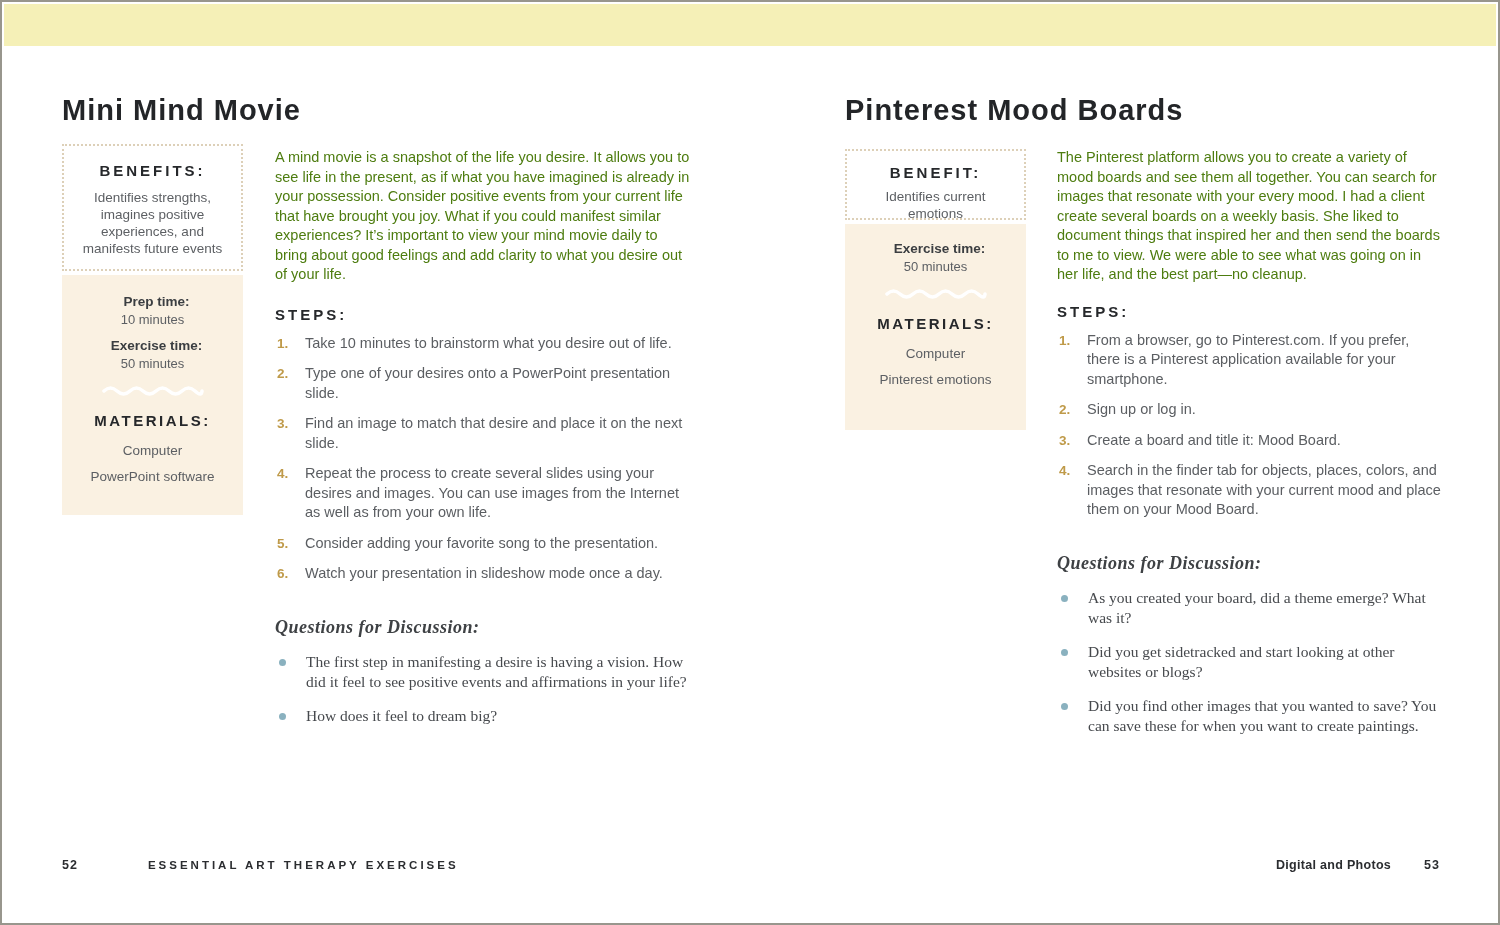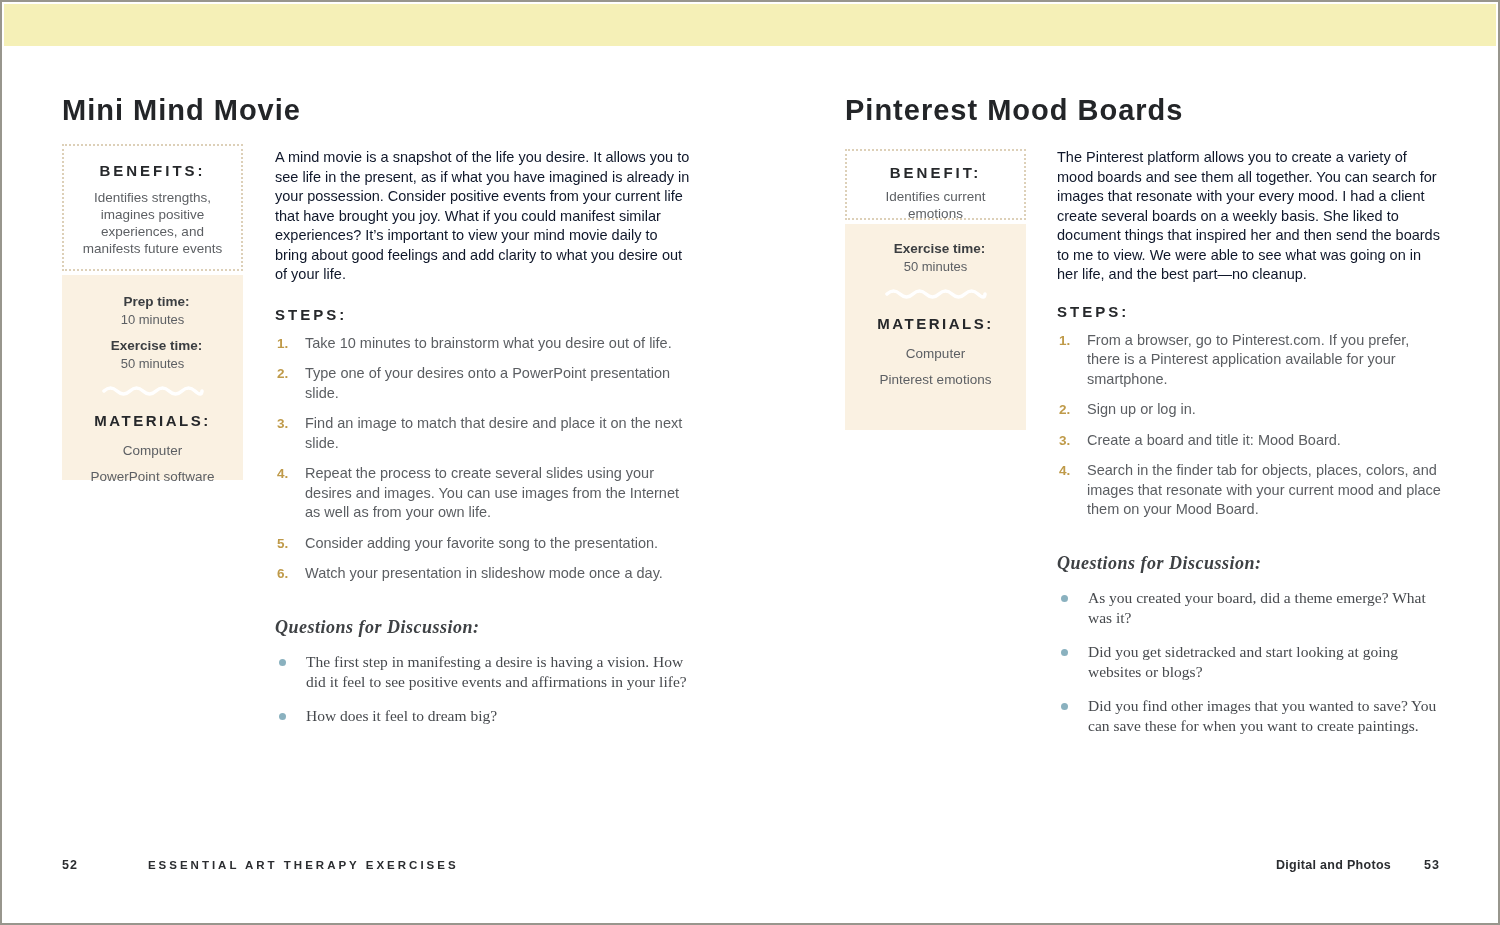--- a/index.html
+++ b/index.html
@@ -29,36 +29,36 @@
   .benefits-heading {
     font-size:15px; font-weight:700; letter-spacing:3px; color:#26282b; margin-bottom:10px;
   }
   .rp-benefits .benefits-heading { margin-bottom:7px; }
   .benefits-text { font-size:13.5px; line-height:17px; color:#5c5f63; }
 
   
   .info-box {
     position:absolute; background:#faf1e2; text-align:center; padding-top:19px;
   }
-  .lp-info { left:60px; top:273px; width:181px; height:205px; }
+  .lp-info { left:60px; top:273px; width:181px; height:240px; }
   .rp-info { left:843px; top:222px; width:181px; height:206px; padding-top:17px; }
   .time-label { font-size:13.5px; font-weight:700; color:#3b3e41;padding-left:8px; }
   .time-value { font-size:13px; color:#5c5f63; margin-top:3px; margin-bottom:11px; }
   .wave-wrap { margin:2px 0 6px; }
   .materials-heading {
     font-size:15px; font-weight:700; letter-spacing:2.5px; color:#26282b;
     margin-top:12px; margin-bottom:14px;
   }
   .material-item { font-size:13.5px; color:#5c5f63; margin-bottom:11px; }
 
   
   .main-col { position:absolute; top:146px; }
   .lp-main { left:273px; width:415px; }
   .rp-main { left:1055px; width:388px; }
-  .intro { font-size:14.5px; line-height:19.5px; color:#0f172a; }
+  .intro { font-size:14.5px; line-height:19.5px; color:#4d7c0f; }
   .steps-heading {
     font-size:15px; font-weight:700; letter-spacing:3px; color:#26282b;
     margin-top:21px; margin-bottom:11px;
   }
   .rp-main .steps-heading { margin-top:18px; }
   ol.steps { list-style:none; counter-reset:step; }
   ol.steps li {
     counter-increment:step; position:relative; padding-left:30px;
     font-size:14.5px; line-height:19.5px; color:#5b5e62; margin-bottom:11px;
   }
@@ -161,21 +161,21 @@
     <div class="steps-heading">STEPS:</div>
     <ol class="steps">
       <li>From a browser, go to Pinterest.com. If you prefer, there is a Pinterest application available for your smartphone.</li>
       <li>Sign up or log in.</li>
       <li>Create a board and title it: Mood Board.</li>
       <li>Search in the finder tab for objects, places, colors, and images that resonate with your current mood and place them on your Mood Board.</li>
     </ol>
     <div class="questions-heading">Questions for Discussion:</div>
     <ul class="questions">
       <li>As you created your board, did a theme emerge? What was it?</li>
-      <li>Did you get sidetracked and start looking at going websites or blogs?</li>
+      <li>Did you get sidetracked and start looking at other websites or blogs?</li>
       <li>Did you find other images that you wanted to save? You can save these for when you want to create paintings.</li>
     </ul>
   </div>
 
   <div class="footer-left">
     <span class="footer-num">52</span>
     <span class="footer-book">ESSENTIAL ART THERAPY EXERCISES</span>
   </div>
   <div class="footer-right">
     <span class="footer-chapter">Digital and Photos</span>

